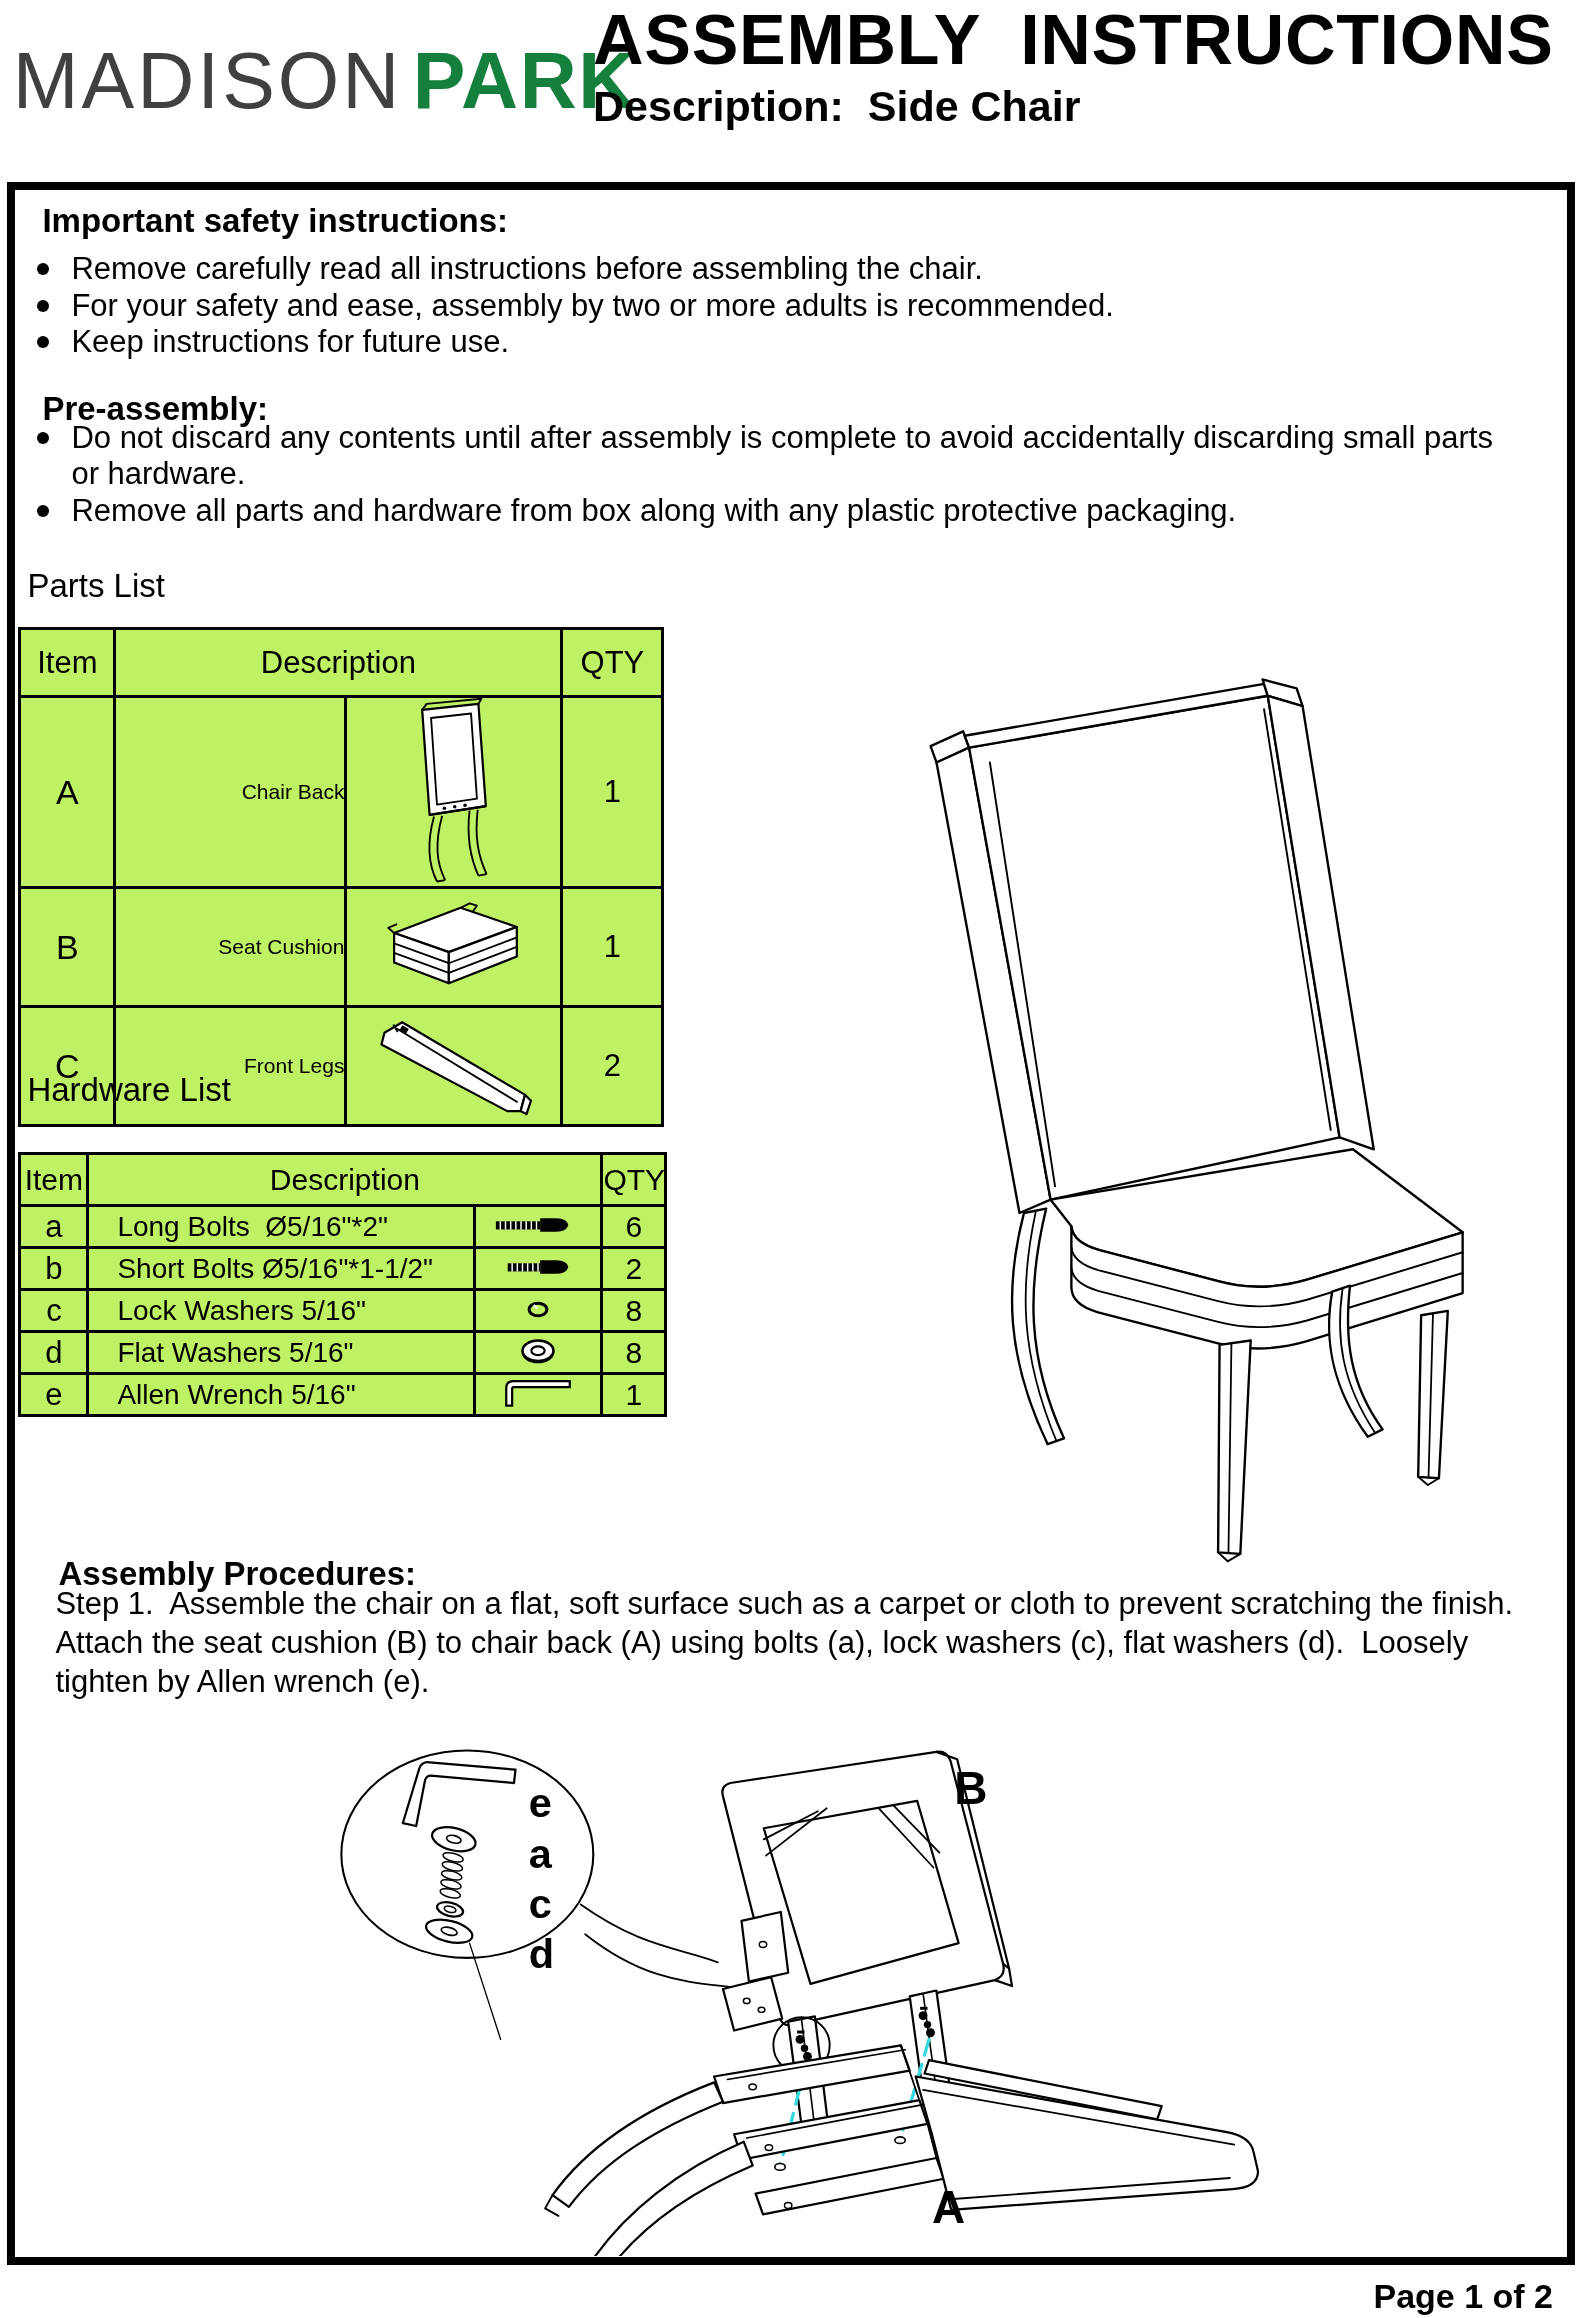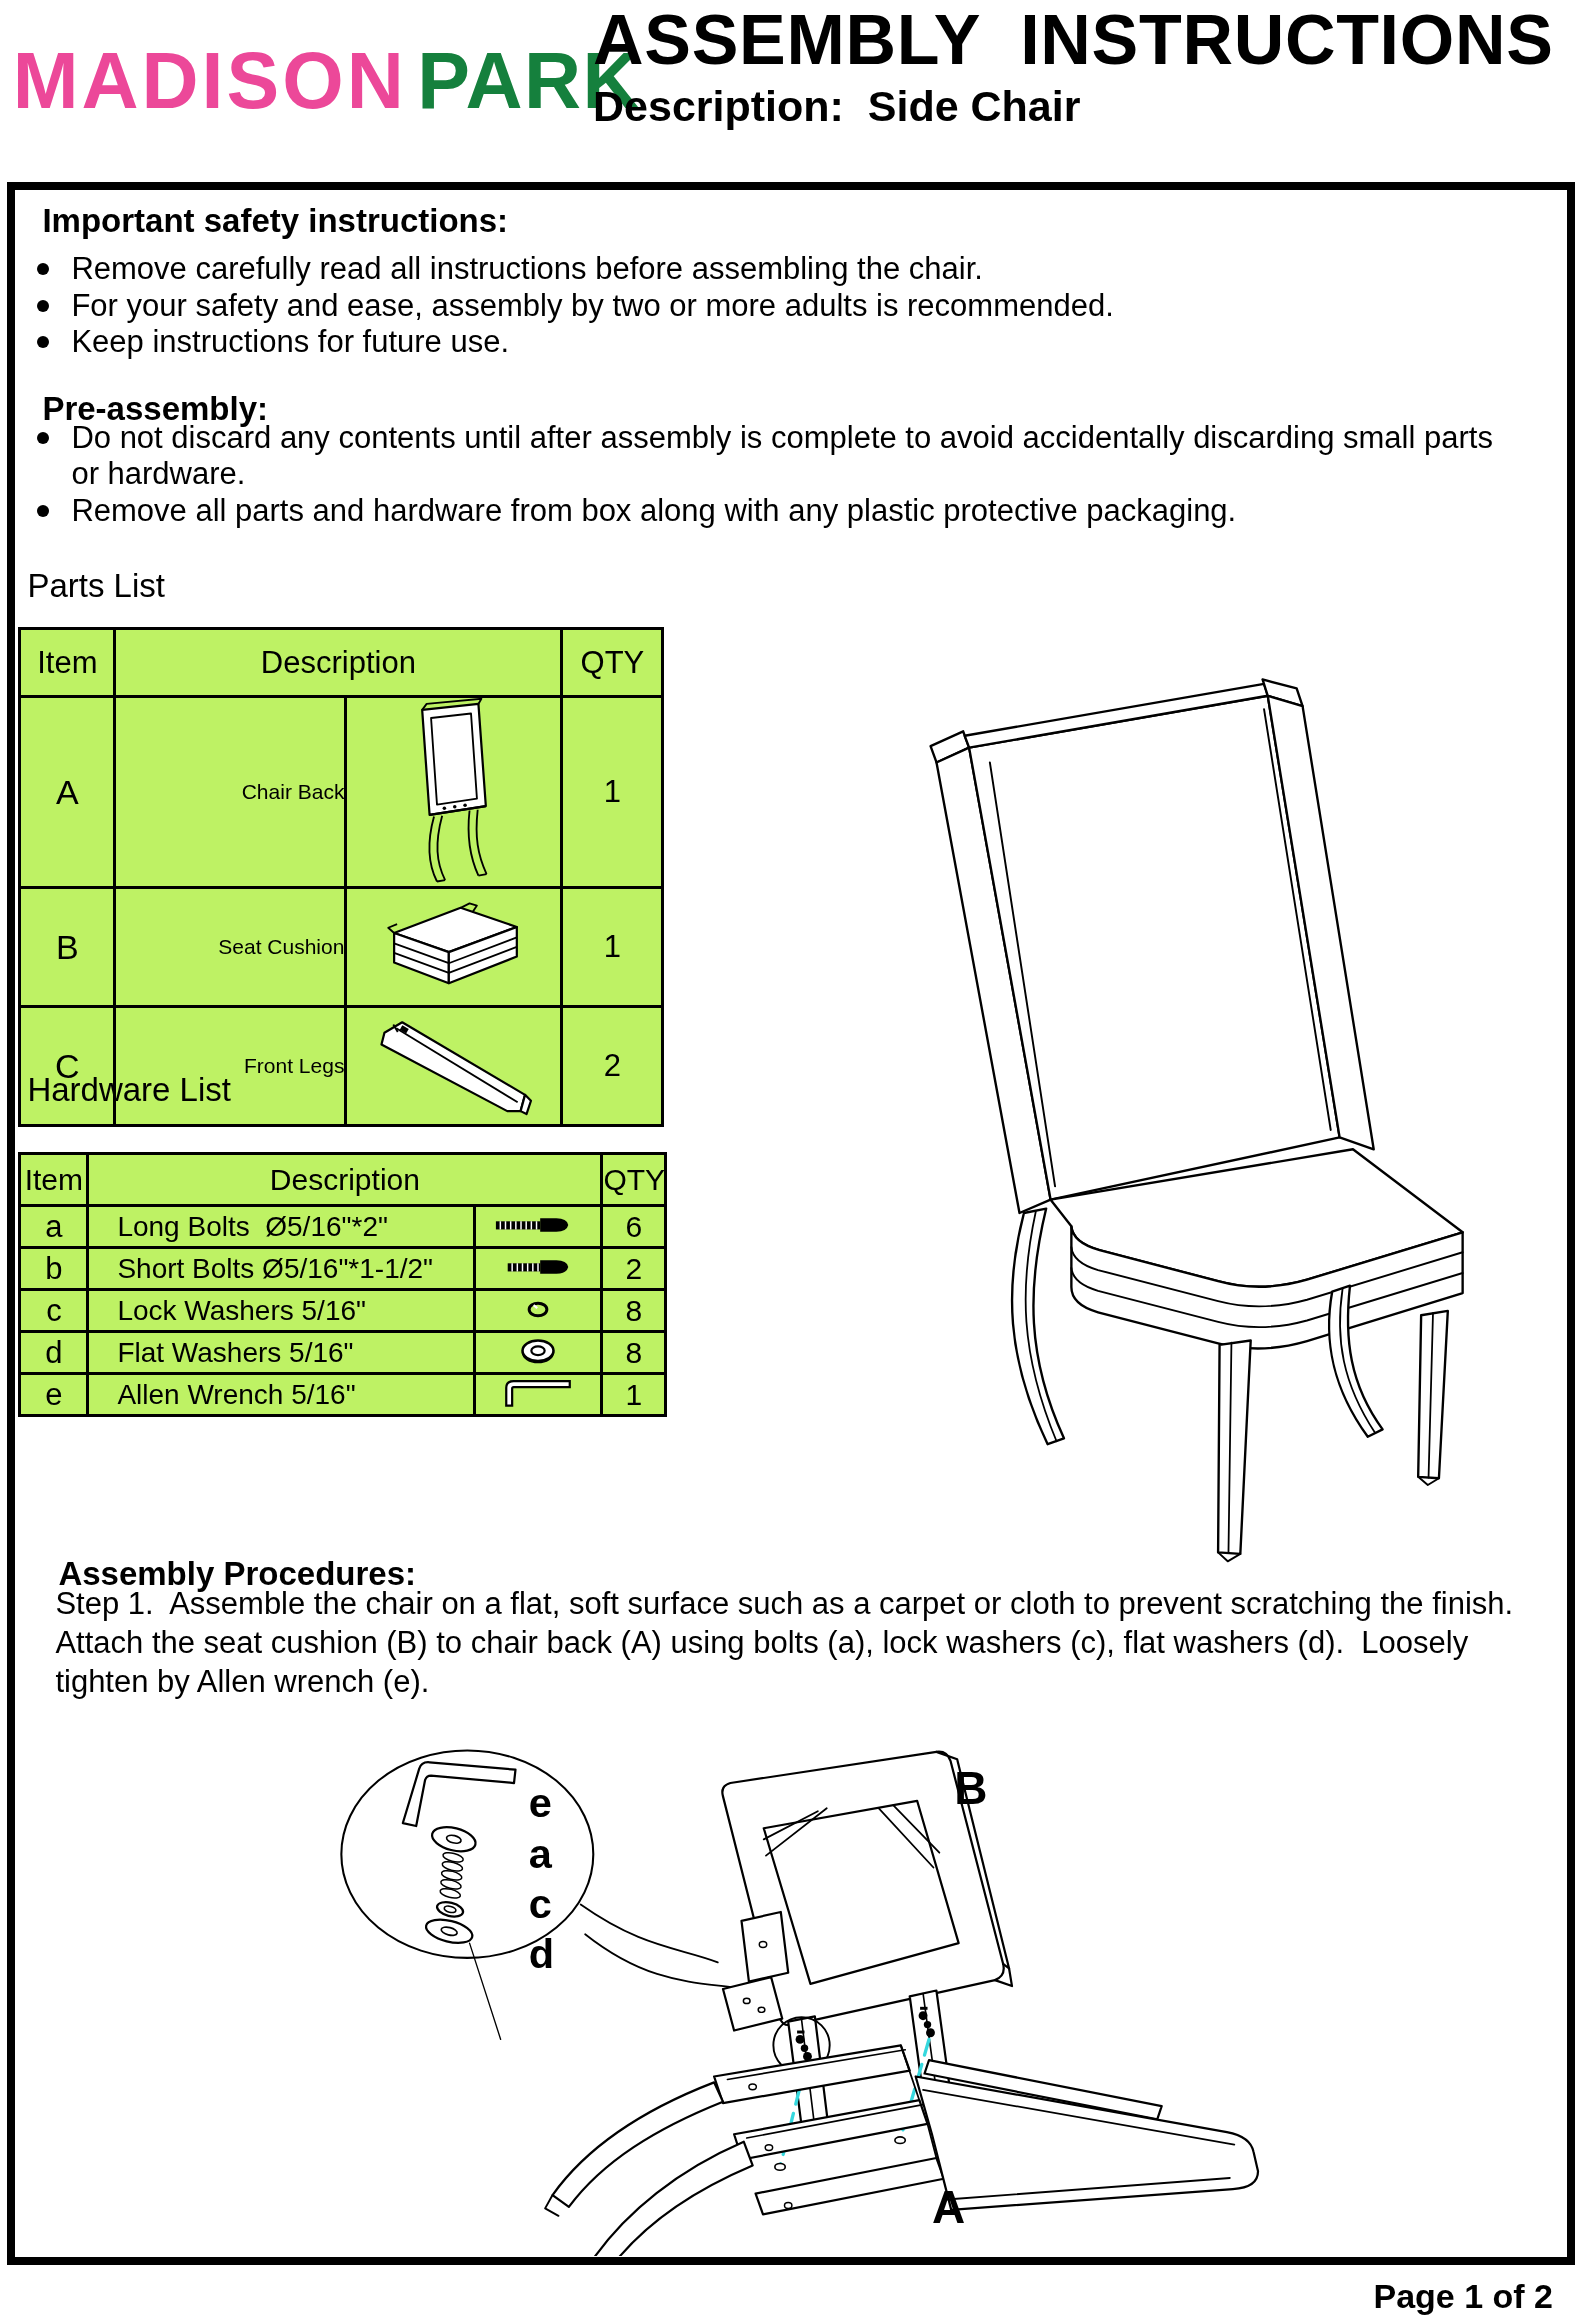--- a/index.html
+++ b/index.html
@@ -5,21 +5,21 @@
   html,body{margin:0;padding:0;background:#fff;}
   body{
     width:1583px;height:2319px;position:relative;
     font-family:"Liberation Sans","DejaVu Sans",sans-serif;color:#000;
     overflow:hidden;
   }
   .abs{position:absolute;}
 
   
   .logo{left:6px;top:21px;white-space:pre;}
-  .logo-madison{font-size:79px;color:#ec4899;letter-spacing:3px;font-weight:700;}
+  .logo-madison{font-size:79px;color:#404040;letter-spacing:3px;font-weight:400;}
   .logo-park{font-size:79px;color:#15803d;letter-spacing:1.5px;font-weight:700;margin-left:10.4px;}
   .doc-title{left:593px;top:0px;font-size:70px;font-weight:700;white-space:pre;letter-spacing:0.7px;}
   .doc-desc{left:593px;top:82px;font-size:43px;font-weight:700;white-space:pre;}
 
   
   .main-box{left:7.4px;top:182px;width:1568px;height:2083px;border:8.2px solid #000;box-sizing:border-box;}
   .in{position:absolute;}
 
   .h-bold{font-size:33px;font-weight:700;}
   .h-reg{font-size:33px;font-weight:400;}

